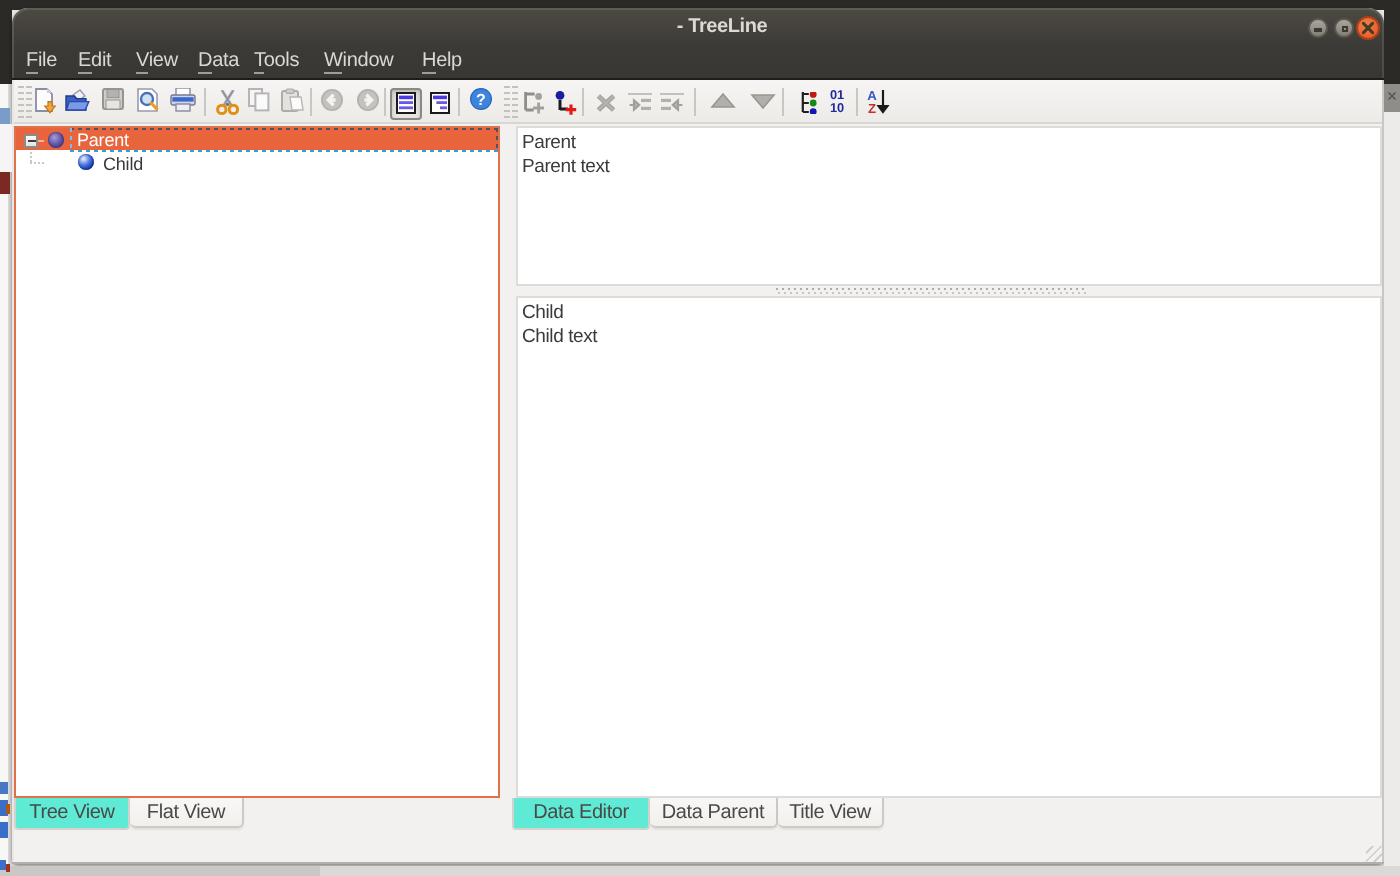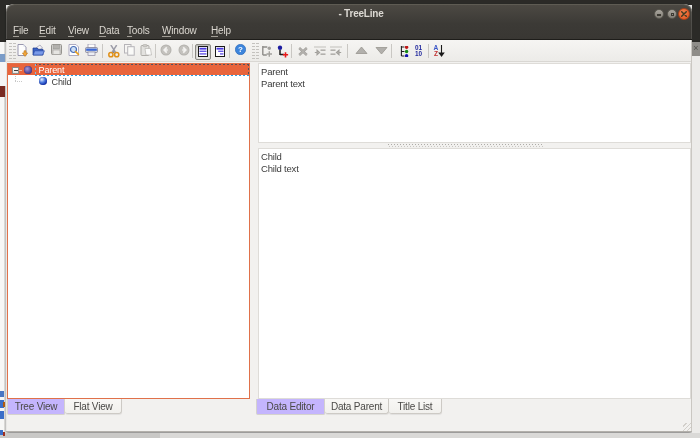--- a/index.html
+++ b/index.html
@@ -50,21 +50,21 @@
 
 #rp-top{left:258px;top:63px;width:433px;height:80px;background:#fff;border:1px solid #dedcd8}
 #rp-bot{left:258px;top:148px;width:433px;height:251px;background:#fff;border:1px solid #dedcd8}
 .rptxt{color:#3b3b3b;font-size:9.5px;line-height:11.5px;letter-spacing:-.2px}
 #rp-top .rptxt{position:absolute;left:2px;top:2px}
 #rp-bot .rptxt{position:absolute;left:2px;top:2px}
 #splitdots{left:388px;top:144px;width:156px;height:1px;background:repeating-linear-gradient(90deg,#aeaca8 0 1px,transparent 1px 3px)}
 #splitdots2{left:389px;top:146px;width:156px;height:1px;background:repeating-linear-gradient(90deg,#c8c6c2 0 1px,transparent 1px 3px)}
 
 .tab{top:399px;height:16px;font-size:10px;color:#4a4947;text-align:center;line-height:15px;letter-spacing:-.2px}
-.tab.active{background:#c4b5fd;border:1px solid #d5d2cd;border-top:none;border-radius:0 0 2px 2px}
+.tab.active{background:#5eead4;border:1px solid #d5d2cd;border-top:none;border-radius:0 0 2px 2px}
 .tab.inactive{background:linear-gradient(#f8f7f5,#f1f0ed);border:1px solid #cdcac5;border-top:none;border-radius:0 0 3px 3px;box-shadow:0 1px 1px rgba(0,0,0,.07)}
 #tab-tv{left:7px;width:58px}
 #tab-fv{left:65px;width:57px;height:15px;border-left:none}
 #tab-do{left:256px;width:69px}
 #tab-de{left:325px;width:64px;height:15px;border-left:none}
 #tab-tl{left:389px;width:53px;height:15px;border-left:none}
 
 #grip{left:683px;top:423px;width:8px;height:8px;background:repeating-linear-gradient(135deg,transparent 0 2px,#d2cfca 2px 3px)}
 #win-bottom{left:6px;top:431px;width:686px;height:1px;background:#b3b0ab}
 </style></head>
@@ -269,17 +269,17 @@
 <div class="abs" id="splitdots"></div>
 <div class="abs" id="splitdots2"></div>
 <div class="abs" id="rp-bot">
     <div class="rptxt">Child<br>Child text</div>
   </div>
 
 <div class="abs tab active" id="tab-tv">Tree View</div>
 <div class="abs tab inactive" id="tab-fv">Flat View</div>
 <div class="abs tab active" id="tab-do">Data Editor</div>
 <div class="abs tab inactive" id="tab-de">Data Parent</div>
-<div class="abs tab inactive" id="tab-tl">Title List</div>
+<div class="abs tab inactive" id="tab-tl">Title View</div>
 <div class="abs" id="grip"></div>
 <div class="abs" id="win-bottom"></div>
 <div class="abs" style="left:691px;top:40px;width:1px;height:391px;background:#cac7c2"></div>
 <div class="abs" style="left:6px;top:40px;width:1px;height:391px;background:#e8e7e5"></div>
 
 </body></html>

